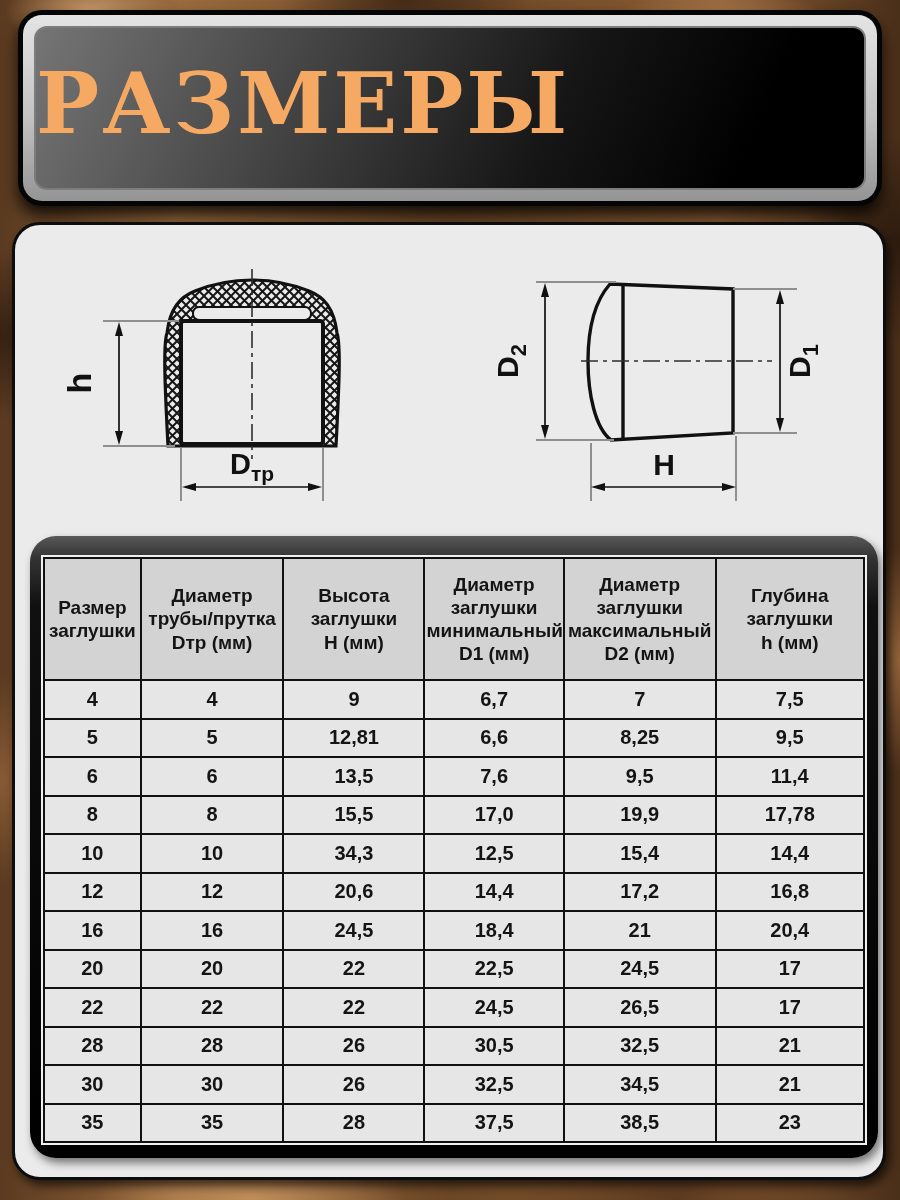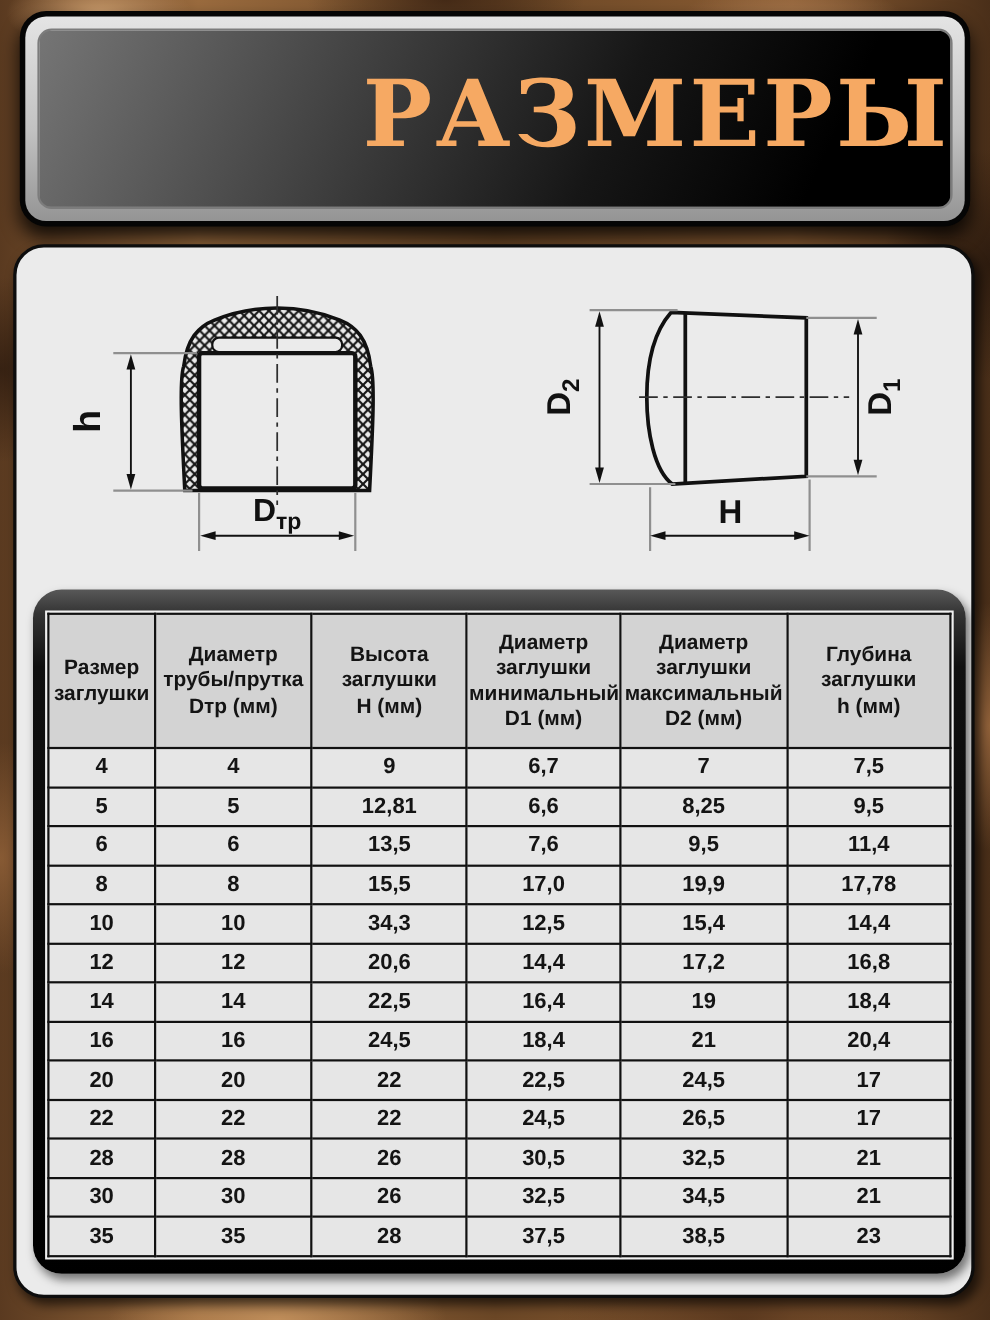--- a/index.html
+++ b/index.html
@@ -30,21 +30,21 @@
   }
   .title-frame{
     width:100%;height:100%;box-sizing:border-box;border-radius:19px;
     background:linear-gradient(180deg,#e4e4e4 0%,#c2c2c2 55%,#949494 100%);
     padding:11px;
   }
   .title-inner{
     width:100%;height:100%;box-sizing:border-box;border-radius:13px;
     border:2px solid #7c7c7c;
     background:linear-gradient(115deg,#757575 0%,#4a4a4a 28%,#161616 62%,#000 85%);
-    display:flex;align-items:center;justify-content:flex-end;
+    display:flex;align-items:center;justify-content:flex-start;
   }
   .title-text{
     font-family:"DejaVu Serif","Liberation Serif",serif;
     font-weight:bold;font-size:84px;letter-spacing:3px;
     color:#f6a963;line-height:1;transform:translateY(-4px);
   }
   
   .panel{
     position:absolute;left:12px;top:222px;width:874px;height:958px;
     box-sizing:border-box;background:#ebebeb;border:3px solid #0d0d0d;
@@ -231,28 +231,20 @@
             </tr>
             <tr>
               <td>12</td>
               <td>12</td>
               <td>20,6</td>
               <td>14,4</td>
               <td>17,2</td>
               <td>16,8</td>
             </tr>
             <tr>
-              <td>14</td>
-              <td>14</td>
-              <td>22,5</td>
-              <td>16,4</td>
-              <td>19</td>
-              <td>18,4</td>
-            </tr>
-            <tr>
               <td>16</td>
               <td>16</td>
               <td>24,5</td>
               <td>18,4</td>
               <td>21</td>
               <td>20,4</td>
             </tr>
             <tr>
               <td>20</td>
               <td>20</td>

